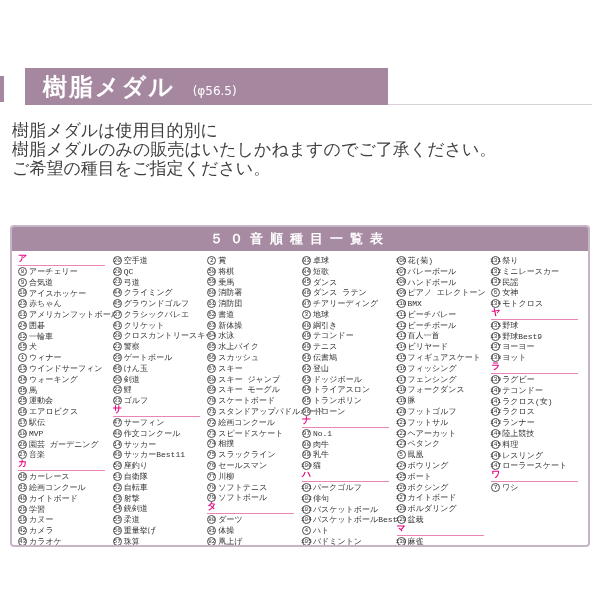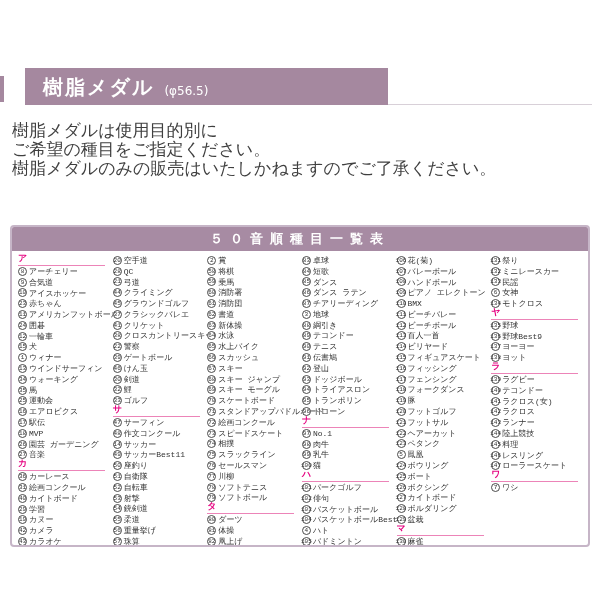--- a/index.html
+++ b/index.html
@@ -12,22 +12,22 @@
   }
   *{margin:0;padding:0;box-sizing:border-box;}
   html,body{background:#fff;}
   body{font-family:"DejaVu Sans","Liberation Sans",sans-serif;color:var(--text);}
   .page{position:relative;width:600px;height:600px;background:#fff;overflow:hidden;}
 
   .edge-mark{position:absolute;left:0;top:76px;width:4px;height:26px;background:var(--mauve);}
 
   .title-bar{position:absolute;left:25px;top:68px;width:363px;height:37px;
     background:var(--mauve);display:flex;align-items:center;padding-left:18px;}
-  .title-bar .ttl{color:#fff;font-weight:bold;font-size:20px;letter-spacing:2px;line-height:1;}
-  .title-bar .dia{color:#fff;font-size:12px;margin-left:10px;margin-top:8px;}
+  .title-bar .ttl{color:#fff;font-weight:bold;font-size:24px;letter-spacing:2px;line-height:1;}
+  .title-bar .dia{color:#fff;font-size:12px;margin-left:18px;margin-top:8px;}
   .title-underline{position:absolute;left:388px;top:104px;width:204px;height:1px;background:#d8d0d8;}
 
   .intro{position:absolute;left:12px;top:121px;width:580px;}
   .intro p{font-size:17px;line-height:19px;color:#3f3f3f;white-space:nowrap;}
 
   .catalog{position:absolute;left:10px;top:225px;width:580px;height:322px;
     border:2px solid var(--box-border);border-radius:4px;background:#fff;overflow:hidden;font-family:Liberation Mono, monospace;}
   .catalog-title{height:24px;background:var(--mauve2);color:#fff;font-weight:bold;
     font-size:13px;letter-spacing:7px;display:flex;align-items:center;justify-content:center;}
   .cols{display:flex;padding:4px 2px 2px 6px;height:294px;}
@@ -49,22 +49,22 @@
   <div class="edge-mark"></div>
 
   <div class="title-bar">
     <span class="ttl">樹脂メダル</span>
     <span class="dia">(φ56.5)</span>
   </div>
   <div class="title-underline"></div>
 
   <div class="intro">
     <p>樹脂メダルは使用目的別に</p>
+    <p>樹脂メダルのみの販売はいたしかねますのでご了承ください。</p>
     <p>ご希望の種目をご指定ください。</p>
-    <p>樹脂メダルのみの販売はいたしかねますのでご了承ください。</p>
   </div>
 
   <div class="catalog">
     <div class="catalog-title">５０音順種目一覧表</div>
     <div class="cols" id="cols">
         <div class="col">
           <div class="col-row section">ア</div>
           <div class="col-row item">
             <span class="num">8</span>
             <span class="label">アーチェリー</span>

